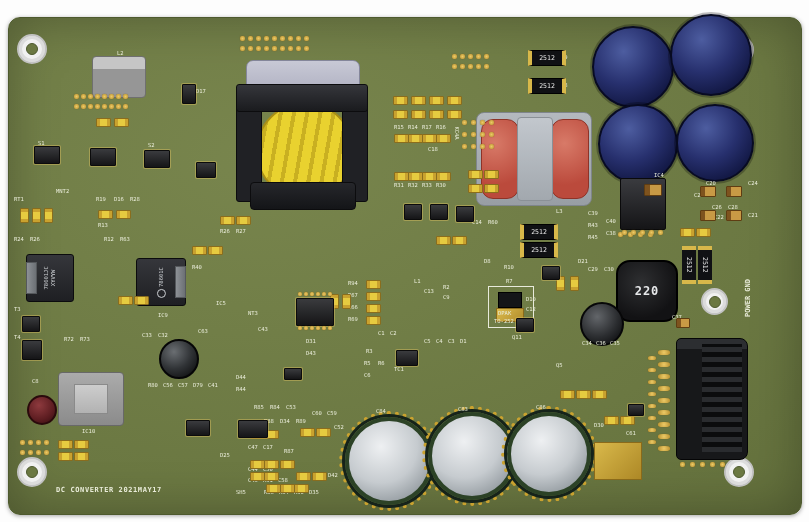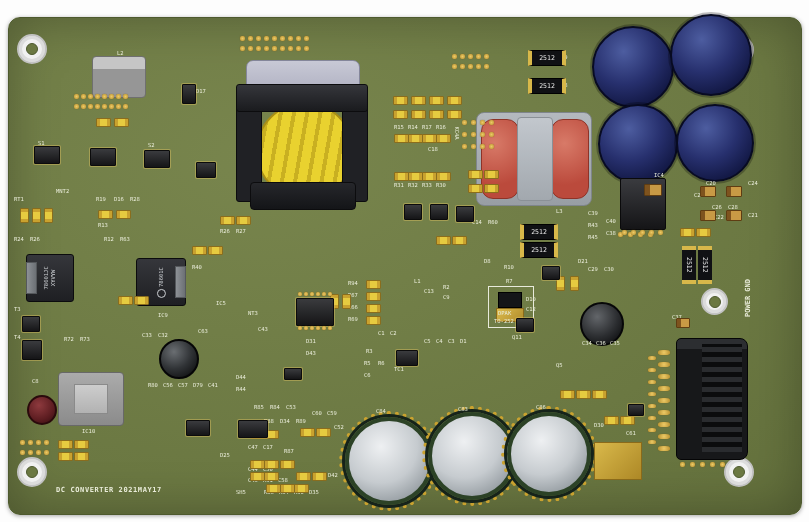--- a/index.html
+++ b/index.html
@@ -149,20 +149,23 @@
   <div class="comp clampred" id="clamp-red-r"></div>
   <div class="comp" id="clamp-center"></div>
 
   <div class="comp capblue" id="bcap1"></div>
   <div class="comp capblue" id="bcap2"></div>
   <div class="comp capblue" id="bcap3"></div>
   <div class="comp capblue" id="bcap4"></div>
 
   <div class="comp" id="ic4"></div>
 
+  <div class="comp" id="ind220">
+    <span>220</span>
+  </div>
 
   <div class="comp" id="midcap"></div>
 
   <div class="comp padring" id="padringA"></div>
   <div class="comp capsilver" id="bigcapA"></div>
   <div class="comp padring" id="padringB"></div>
   <div class="comp capsilver" id="bigcapB"></div>
   <div class="comp padring" id="padringC"></div>
   <div class="comp capsilver" id="bigcapC"></div>
 

